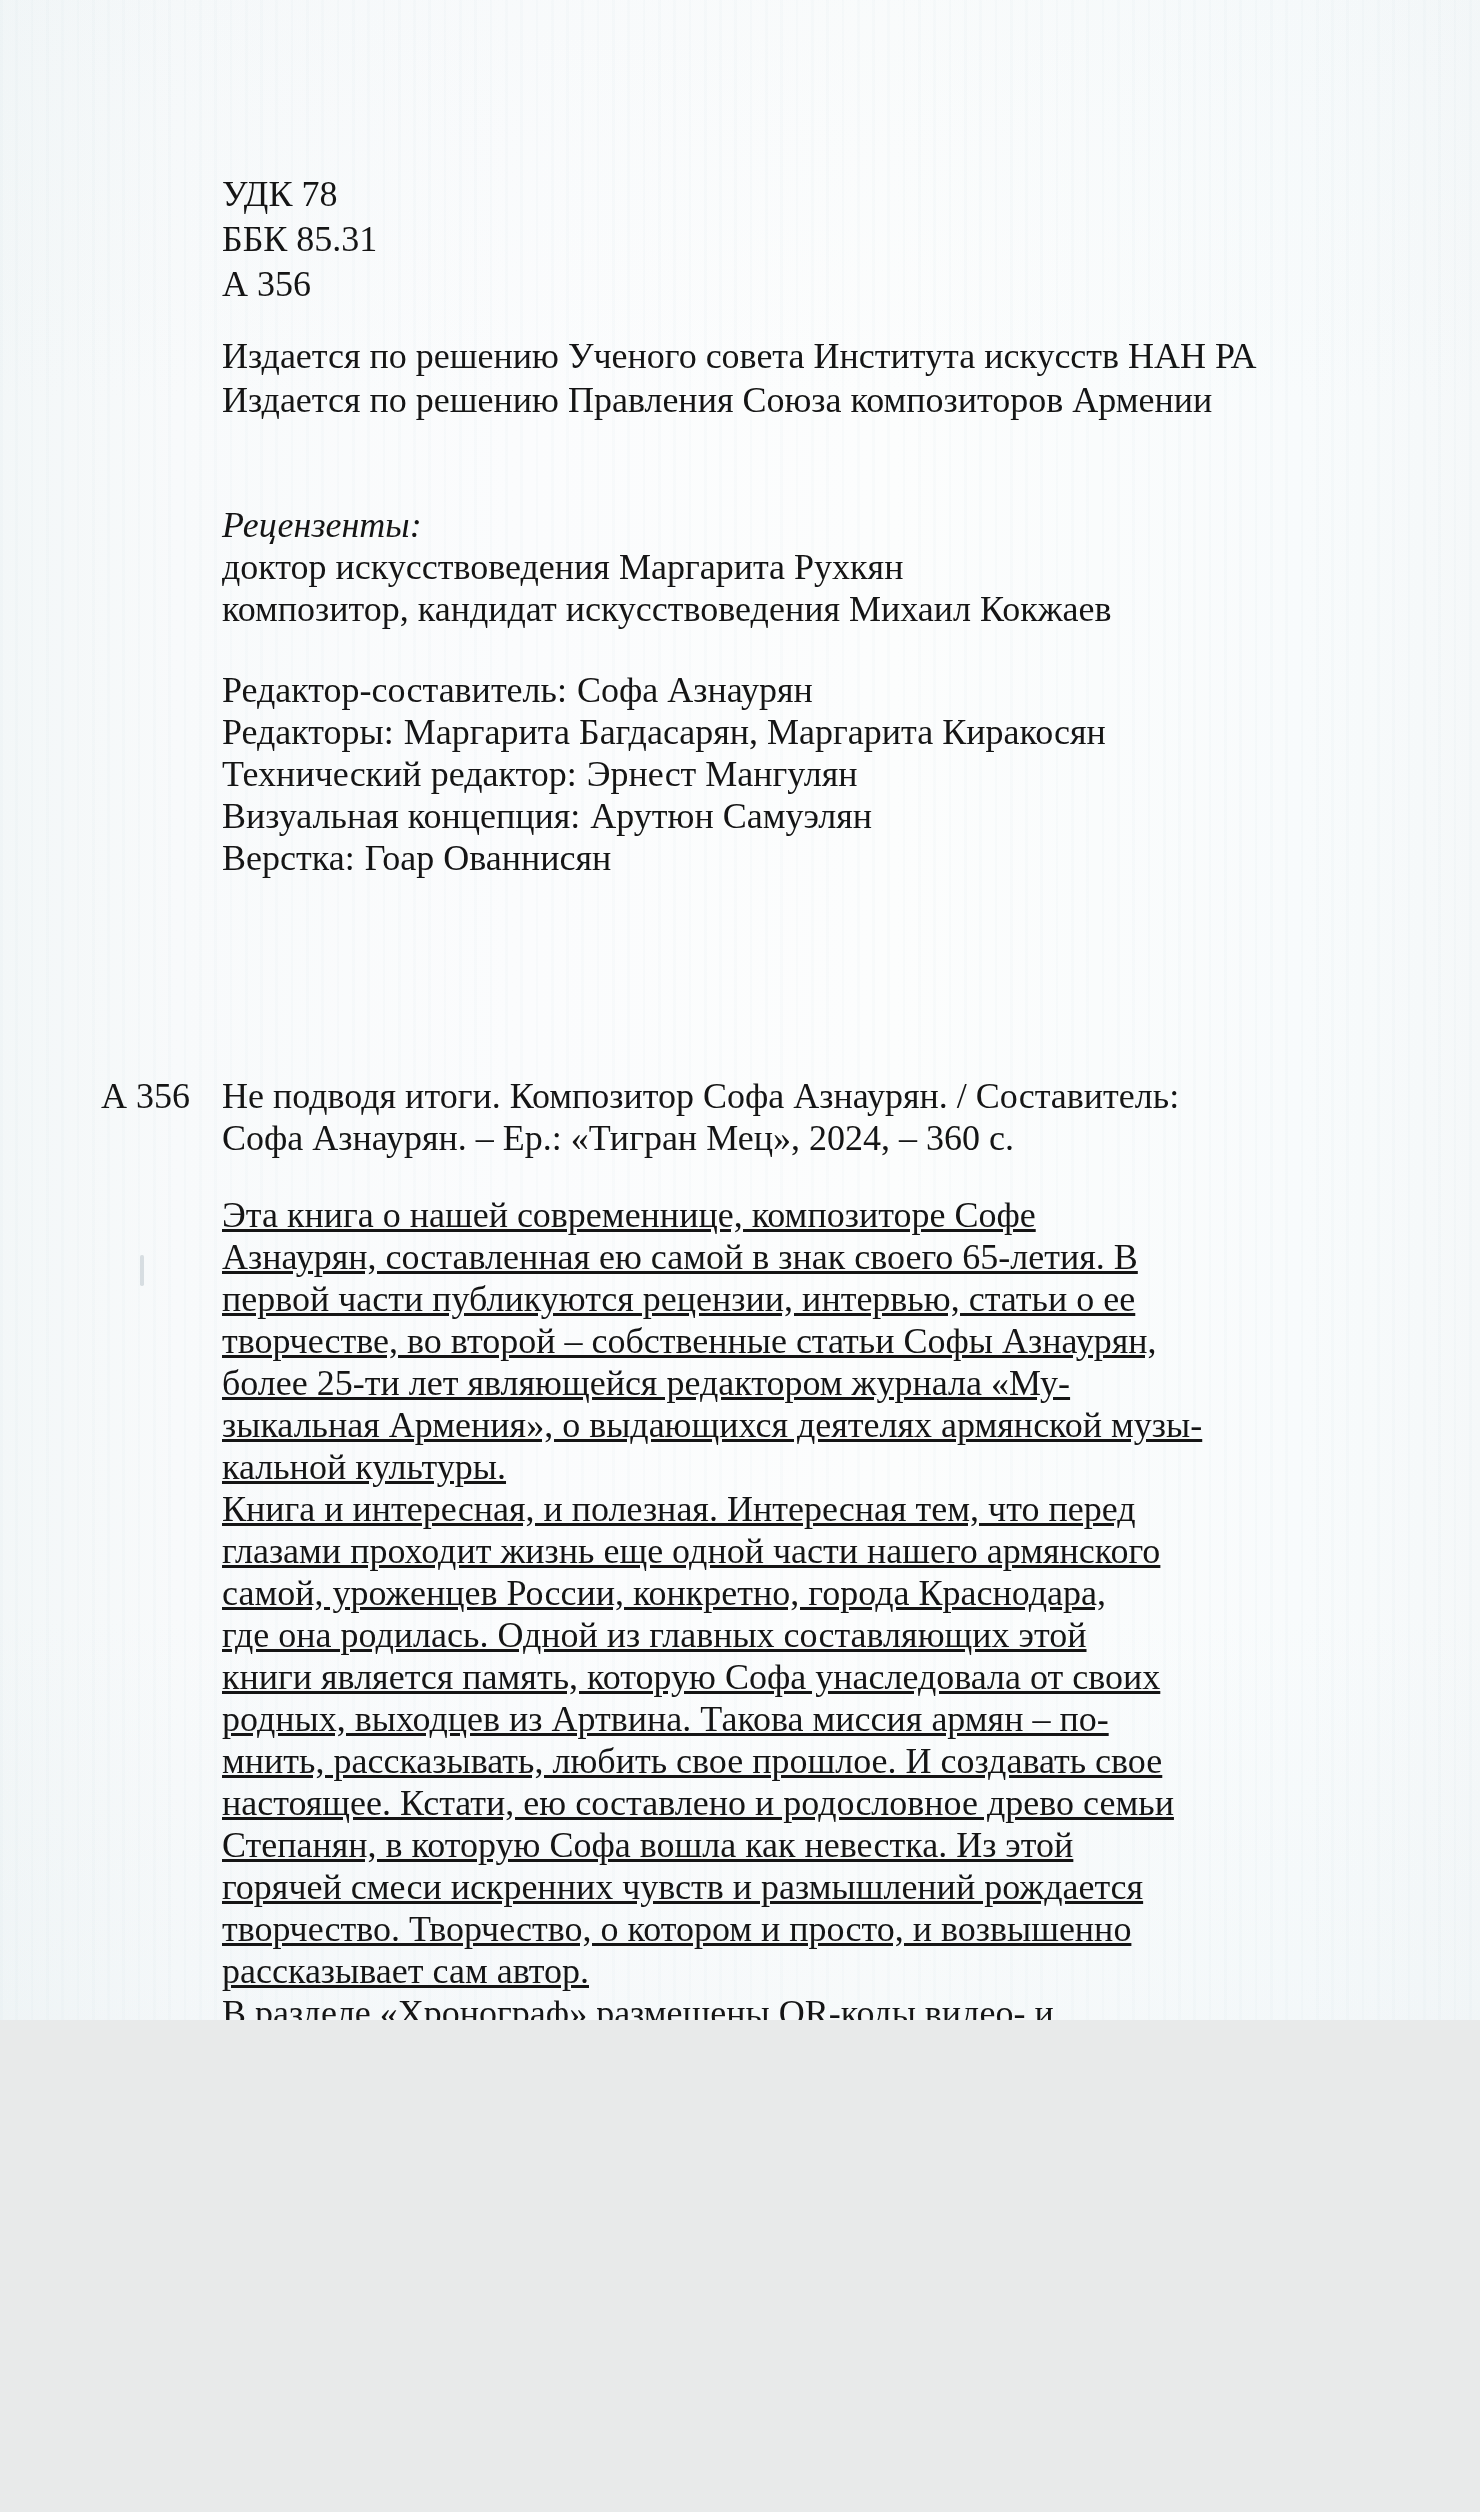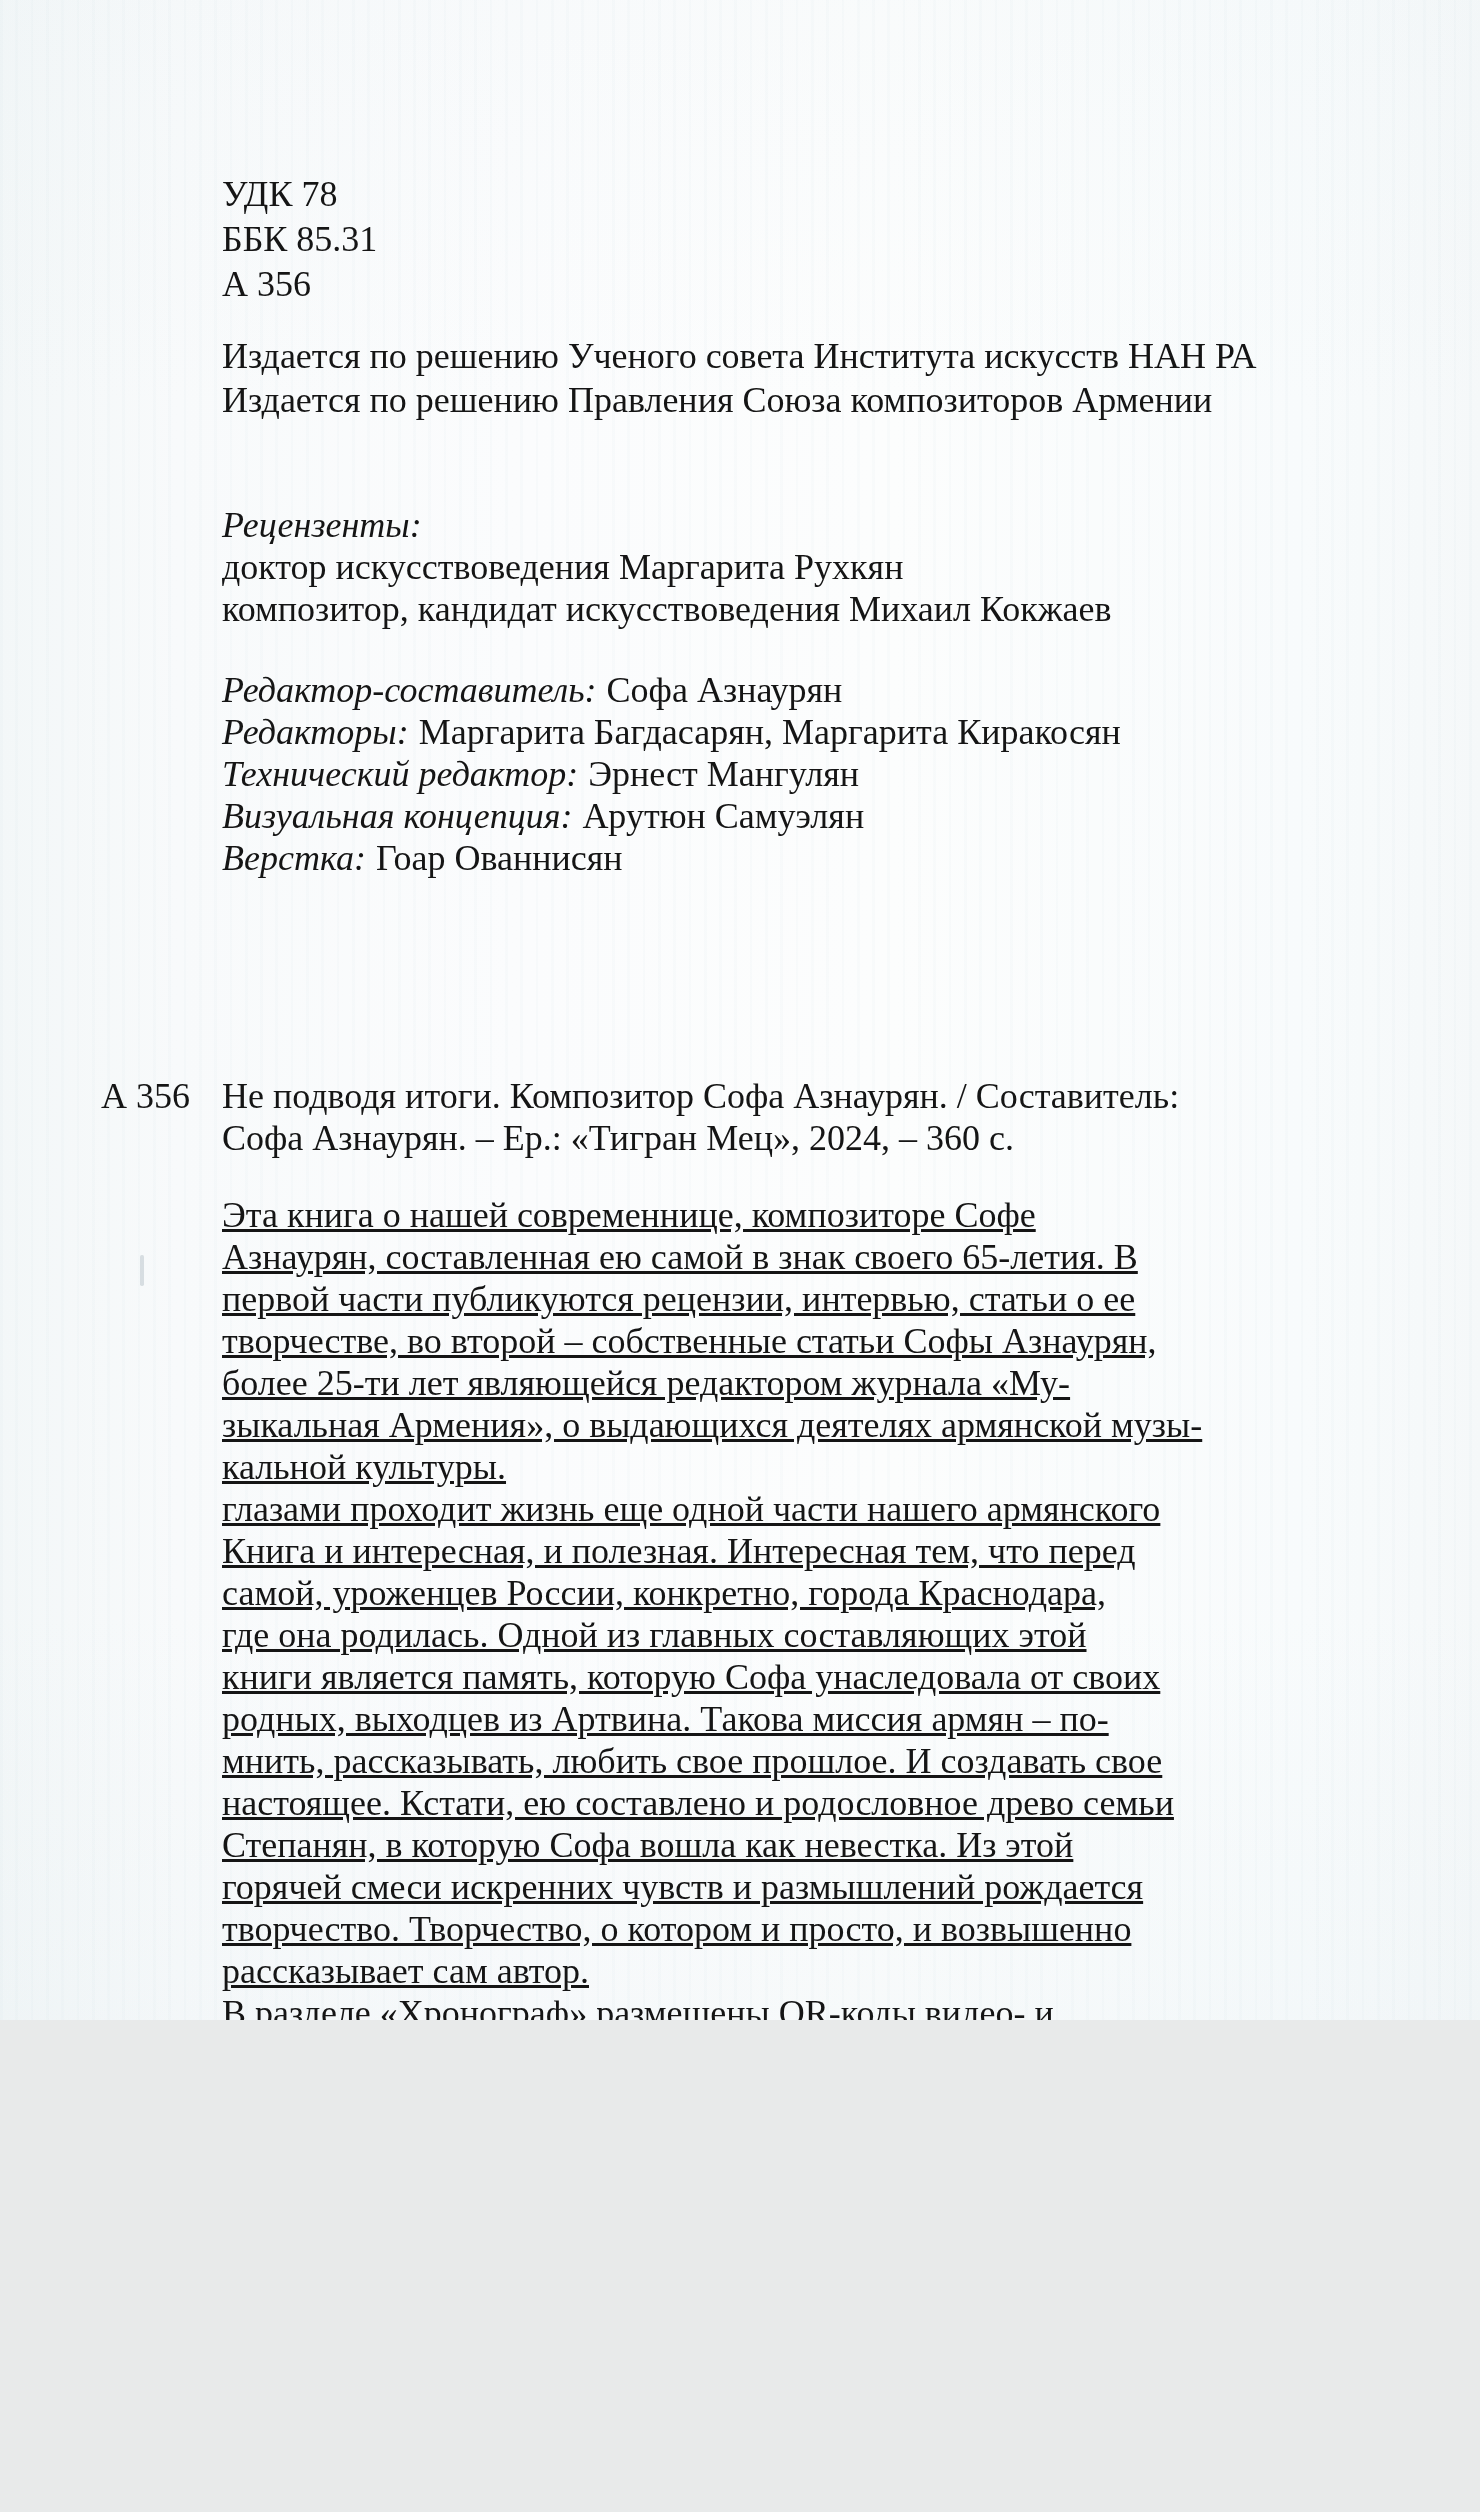--- a/index.html
+++ b/index.html
@@ -45,21 +45,21 @@
   .reviewers       { left: 222px; top: 504px;  line-height: 42px; }
   .staff           { left: 222px; top: 669px;  line-height: 42px; }
   .catalog-code    { left: 101px; top: 1075px; line-height: 42px; }
   .catalog-lines   { left: 222px; top: 1075px; line-height: 42px; }
   .annotation      { left: 222px; top: 1194px; line-height: 42px; text-decoration: underline; }
   .bottom-codes    { left: 709px; top: 2088px; line-height: 45px; }
   .isbn-line       { left: 184px; top: 2303px; line-height: 45px; }
   .copyright-line  { left: 747px; top: 2303px; line-height: 45px; }
 
   .italic { font-style: italic; }
-  .staff-row .label { font-style: italic; margin-right: 10px; }
+  .staff-row .label { margin-right: 10px; }
 </style>
 </head>
 <body>
 
 <div class="page">
 
   <div class="scan-mark" style="left:140px; top:1255px; width:3.6px; height:30.5px;"></div>
 
   <div class="block top-codes">
     <span class="ln">УДК 78</span>
@@ -105,22 +105,22 @@
   </div>
 
   <div class="block annotation">
     <span class="ln">Эта книга о нашей современнице, композиторе Софе</span>
     <span class="ln">Азнаурян, составленная ею самой в знак своего 65-летия. В</span>
     <span class="ln">первой части публикуются рецензии, интервью, статьи о ее</span>
     <span class="ln">творчестве, во второй – собственные статьи Софы Азнаурян,</span>
     <span class="ln">более 25-ти лет являющейся редактором журнала «Му-</span>
     <span class="ln">зыкальная Армения», о выдающихся деятелях армянской музы-</span>
     <span class="ln">кальной культуры.</span>
+    <span class="ln">Книга и интересная, и полезная. Интересная тем, что перед</span>
     <span class="ln">глазами проходит жизнь еще одной части нашего армянского</span>
-    <span class="ln">Книга и интересная, и полезная. Интересная тем, что перед</span>
     <span class="ln">самой, уроженцев России, конкретно, города Краснодара,</span>
     <span class="ln">где она родилась. Одной из главных составляющих этой</span>
     <span class="ln">книги является память, которую Софа унаследовала от своих</span>
     <span class="ln">родных, выходцев из Артвина. Такова миссия армян – по-</span>
     <span class="ln">мнить, рассказывать, любить свое прошлое. И создавать свое</span>
     <span class="ln">настоящее. Кстати, ею составлено и родословное древо семьи</span>
     <span class="ln">Степанян, в которую Софа вошла как невестка. Из этой</span>
     <span class="ln">горячей смеси искренних чувств и размышлений рождается</span>
     <span class="ln">творчество. Творчество, о котором и просто, и возвышенно</span>
     <span class="ln">рассказывает сам автор.</span>

